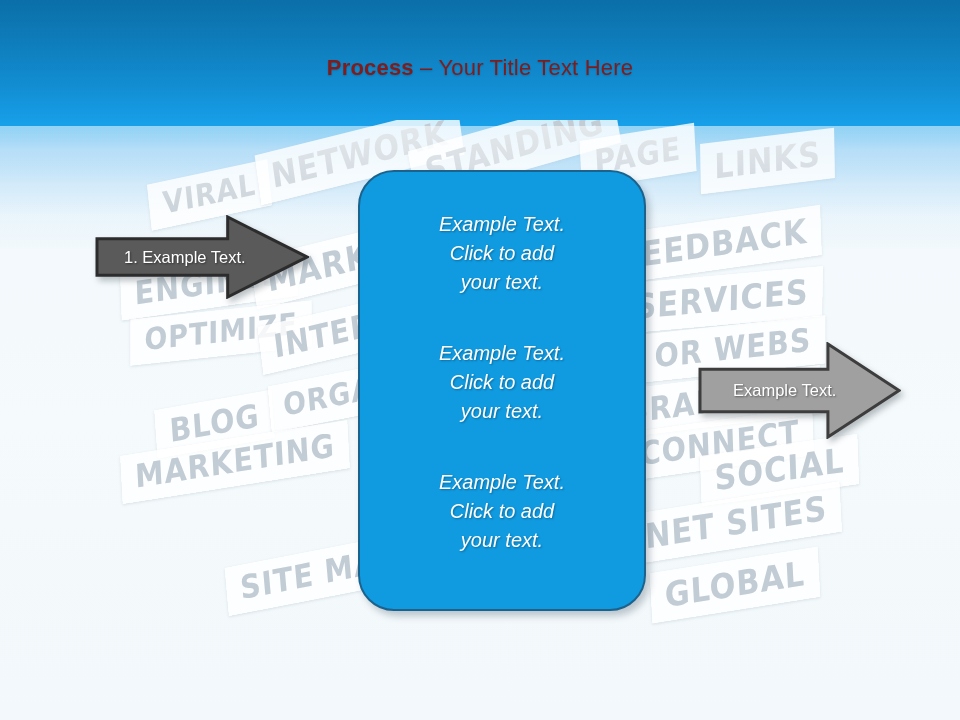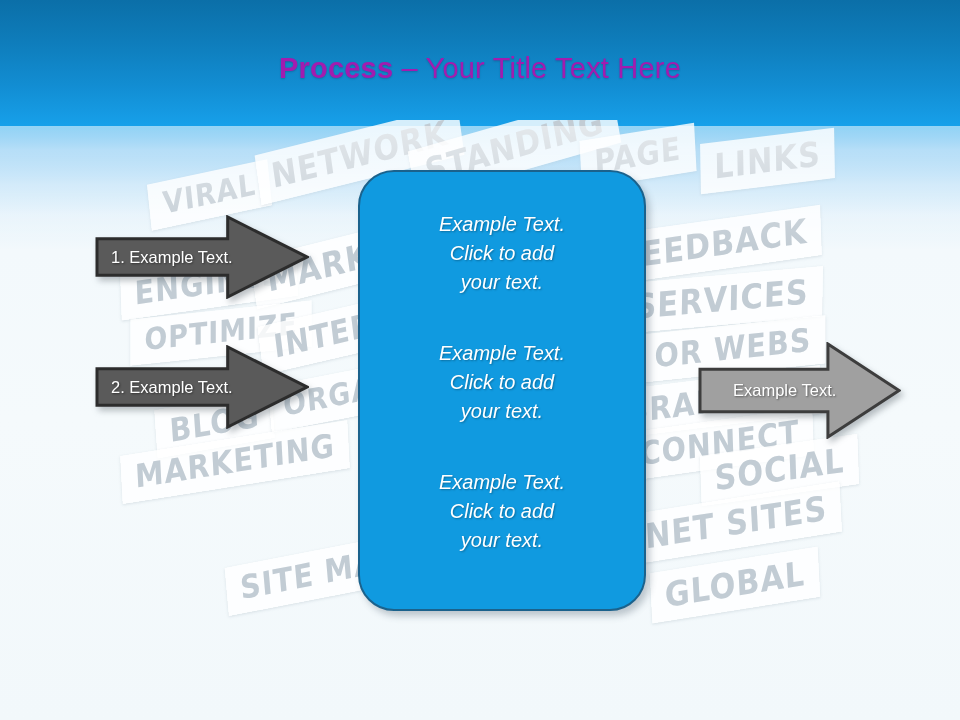--- a/index.html
+++ b/index.html
@@ -69,22 +69,22 @@
     font-stretch: condensed;
   }
 
   
   #title {
     position: absolute;
     left: 0;
     top: 48px;
     width: 960px;
     text-align: center;
-    color: #a21caf;
-    font-size: 29px;
+    color: #7f1d1d;
+    font-size: 22px;
     line-height: 40px;
     letter-spacing: 0.2px;
     text-shadow: 0 1px 2px rgba(0,0,0,0.18);
     white-space: nowrap;
   }
   #title .strong { font-weight: bold; }
   #title .light  { font-weight: normal; }
 
   
   .arrow {
@@ -103,21 +103,21 @@
     position: relative;
     z-index: 2;
     color: #ffffff;
     font-size: 16.5px;
     white-space: nowrap;
     text-shadow: 1px 1px 2px rgba(0,0,0,0.45);
   }
 
   .arrow-left  { }
   .arrow-left .arrow-label {
-    margin-left: 16px;
+    margin-left: 29px;
   }
   .arrow-right .arrow-label {
     margin-left: 35px;
   }
 
   
   #center-panel {
     position: absolute;
     left: 358px;
     top: 170px;
@@ -202,25 +202,19 @@
     </div>
 
   <div id="arrow-right-host"></div>
 
 <div class="arrow arrow-left" style="left: 95px; top: 215px; width: 214px; height: 84px;">
       <div class="arrow-body"><svg width="214" height="84" viewBox="0 0 214 84">
           <polygon points="2,23.84 132.68,23.84 132.68,2 212,42 132.68,82 132.68,60.16 2,60.16" fill="#5a5a5a" stroke="#2c2c2c" stroke-width="3" stroke-linejoin="miter"></polygon>
         </svg></div>
       <span class="arrow-label">1. Example Text.</span>
     </div>
-    <div class="arrow arrow-left" style="left: 95px; top: 345px; width: 214px; height: 84px;">
-      <div class="arrow-body"><svg width="214" height="84" viewBox="0 0 214 84">
-          <polygon points="2,23.84 132.68,23.84 132.68,2 212,42 132.68,82 132.68,60.16 2,60.16" fill="#5a5a5a" stroke="#2c2c2c" stroke-width="3" stroke-linejoin="miter"></polygon>
-        </svg></div>
-      <span class="arrow-label">2. Example Text.</span>
-    </div>
     <div class="arrow arrow-right" style="left: 698px; top: 342px; width: 203px; height: 97px;">
       <div class="arrow-body"><svg width="203" height="97" viewBox="0 0 203 97">
           <polygon points="2,27.220000000000002 129.92000000000002,27.220000000000002 129.92000000000002,2 201,48.5 129.92000000000002,95 129.92000000000002,69.78 2,69.78" fill="#a0a0a0" stroke="#3d3d3d" stroke-width="3" stroke-linejoin="miter"></polygon>
         </svg></div>
       <span class="arrow-label">Example Text.</span>
     </div>
   </div>
 
 </body></html>

